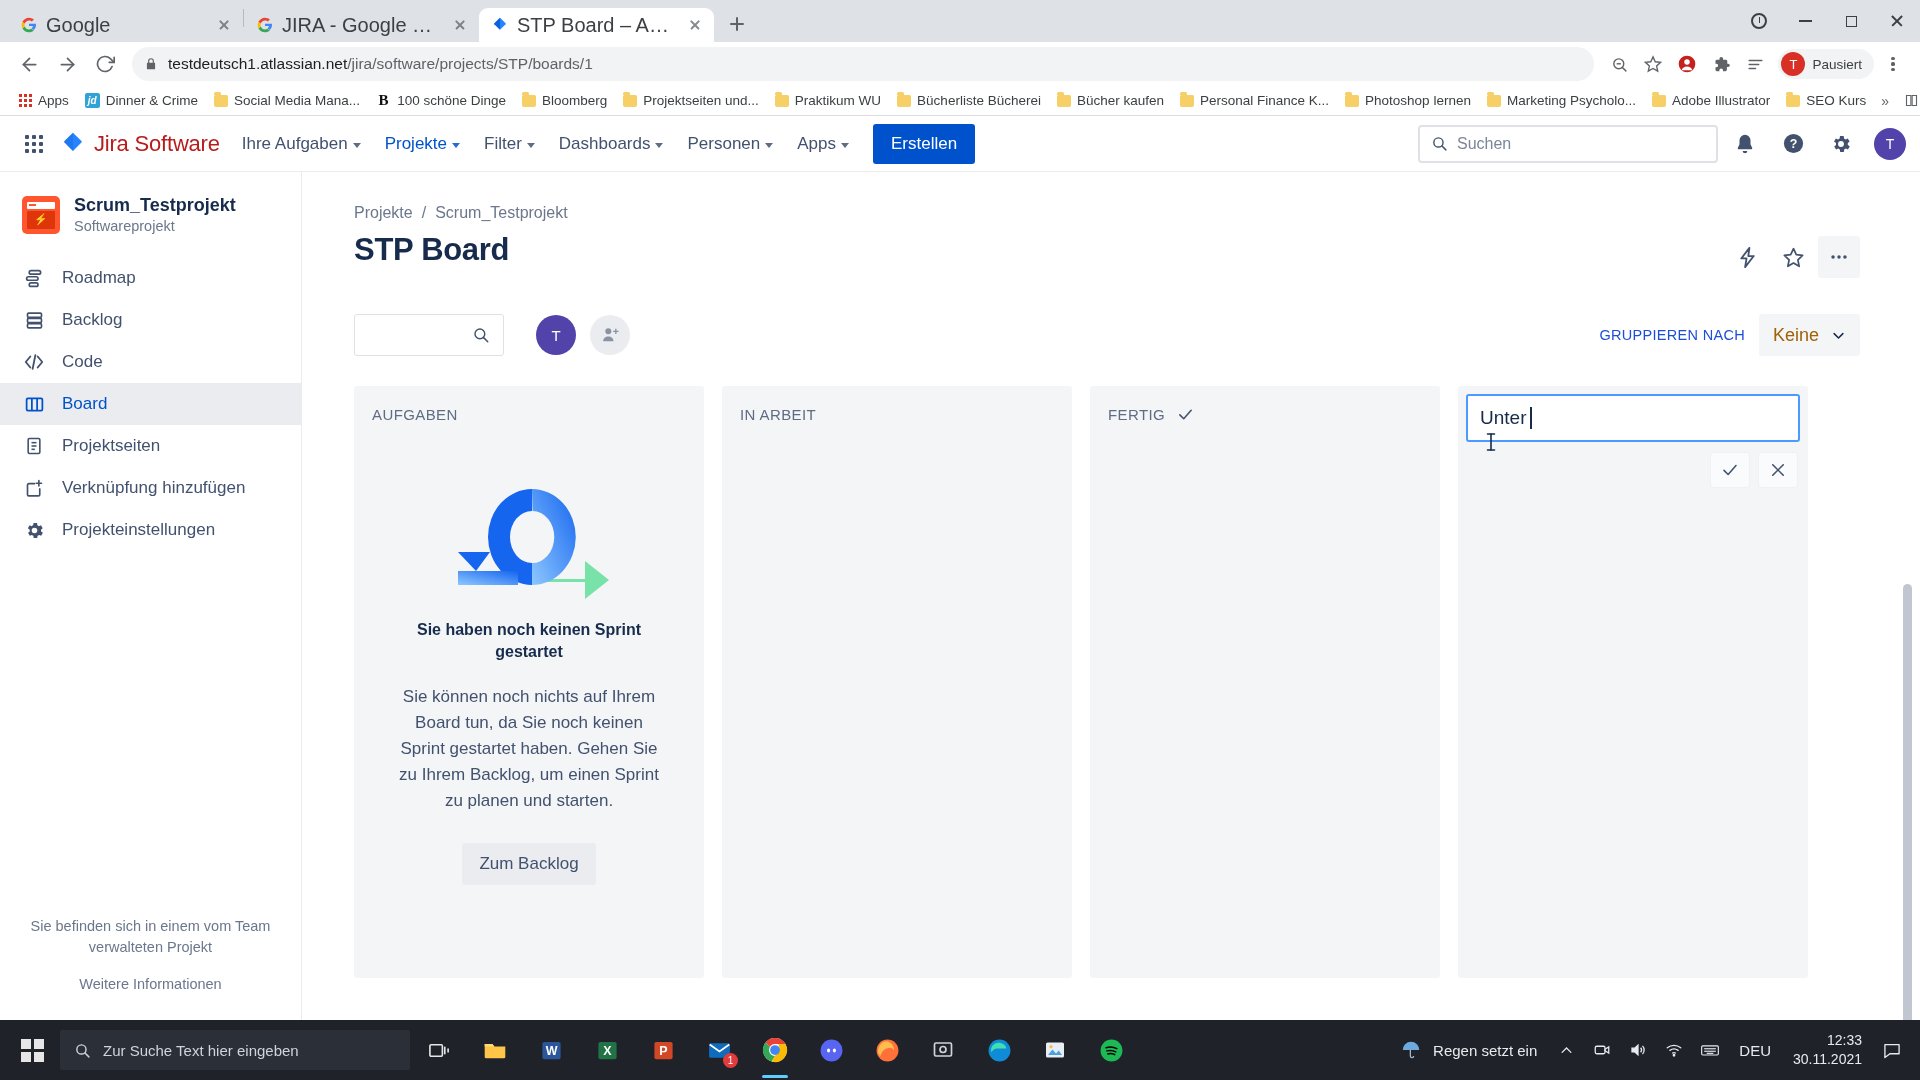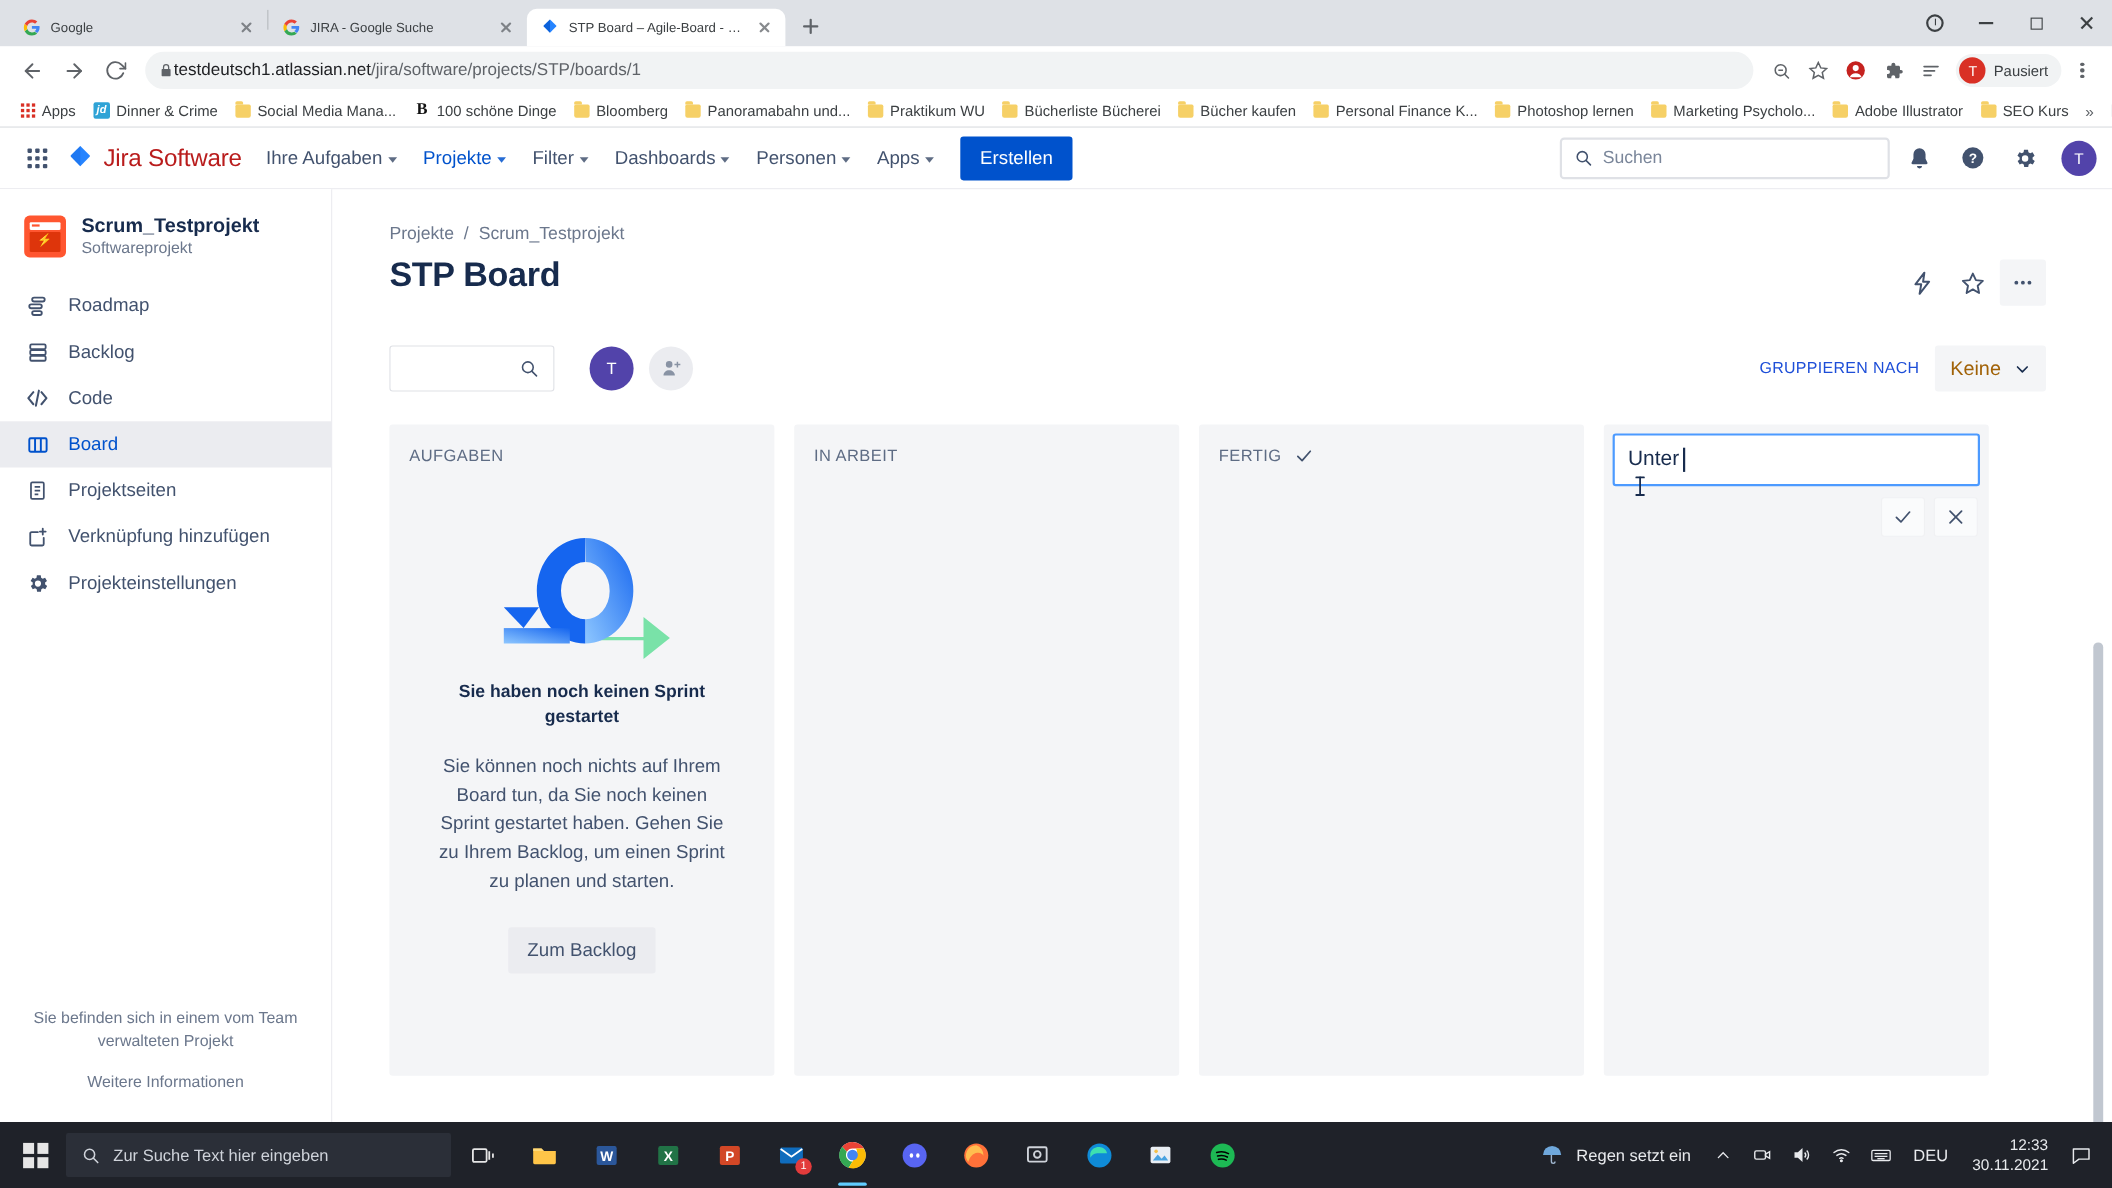--- a/index.html
+++ b/index.html
@@ -21,21 +21,21 @@
     height: 34px; width: 235px; display:flex; align-items:center;
     padding: 0 10px 0 12px; border-radius: 9px 9px 0 0; gap:9px;
     font-size: 14px; color:#3c4043; position:relative;
   }
   .tab.inactive { background: transparent; }
   .tab.active { background:#fff; }
   .tab-sep { width:1px; height:18px; background:#b6b9bd; align-self:center; margin-bottom:6px; }
   .tab-fav { width:17px; height:17px; flex:0 0 17px; display:flex; align-items:center; justify-content:center; }
   .tab-title {
     flex:1; white-space:nowrap; overflow:hidden; text-overflow:ellipsis;
-    font-size:12px; color:#3c4043;
+    font-size:20px; color:#3c4043;
   }
   .tab-close { width:18px; height:18px; flex:0 0 18px; position:relative; opacity:.75; }
   .tab-close::before, .tab-close::after {
     content:""; position:absolute; left:3px; top:8px; width:12px; height:1.6px;
     background:#5f6368; border-radius:1px;
   }
   .tab-close::before { transform: rotate(45deg); }
   .tab-close::after  { transform: rotate(-45deg); }
   .newtab {
     width:30px; height:30px; margin-left:8px; margin-bottom:3px; position:relative; border-radius:50%;
@@ -53,21 +53,21 @@
   .wb-min { width:13px; height:1.6px; background:#3c4043; }
   .wb-max { width:11px; height:11px; border:1.6px solid #3c4043; }
   .wb-x { width:14px; height:14px; position:relative; }
   .wb-x::before, .wb-x::after { content:""; position:absolute; left:0; top:6px; width:14px; height:1.6px; background:#3c4043; }
   .wb-x::before { transform:rotate(45deg); } .wb-x::after { transform:rotate(-45deg); }
 
   .omnibar { height:44px; background:#fff; display:flex; align-items:center; padding:0 12px; gap:4px; }
   .navbtn { width:34px; height:34px; display:flex; align-items:center; justify-content:center; color:#5f6368; }
   .urlbox {
     flex:1; height:34px; background:#f1f3f4; border-radius:17px;
-    display:flex; align-items:center; padding:0 12px; margin:0 6px;
+    display:flex; align-items:center; padding:0 12px; gap:10px; margin:0 6px;
   }
   .url-text { font-size:15.5px; color:#202124; white-space:nowrap; }
   .url-text .dim { color:#5f6368; }
   .om-icons { display:flex; align-items:center; gap:4px; }
   .om-ic { width:30px; height:30px; display:flex; align-items:center; justify-content:center; }
   .profile-pill {
     height:30px; display:flex; align-items:center; gap:7px; background:#f1f3f4;
     border-radius:15px; padding:0 12px 0 3px; margin-left:4px;
   }
   .profile-av { width:24px; height:24px; border-radius:50%; background:#d93025; color:#fff;
@@ -369,21 +369,21 @@
     <div class="bm">
       <span class="bm-b">B</span>
       <span>100 schöne Dinge</span>
     </div>
     <div class="bm">
       <span class="bm-folder"></span>
       <span>Bloomberg</span>
     </div>
     <div class="bm">
       <span class="bm-folder"></span>
-      <span>Panoramabahn und...</span>
+      <span>Projektseiten und...</span>
     </div>
     <div class="bm">
       <span class="bm-folder"></span>
       <span>Praktikum WU</span>
     </div>
     <div class="bm">
       <span class="bm-folder"></span>
       <span>Bücherliste Bücherei</span>
     </div>
     <div class="bm">

